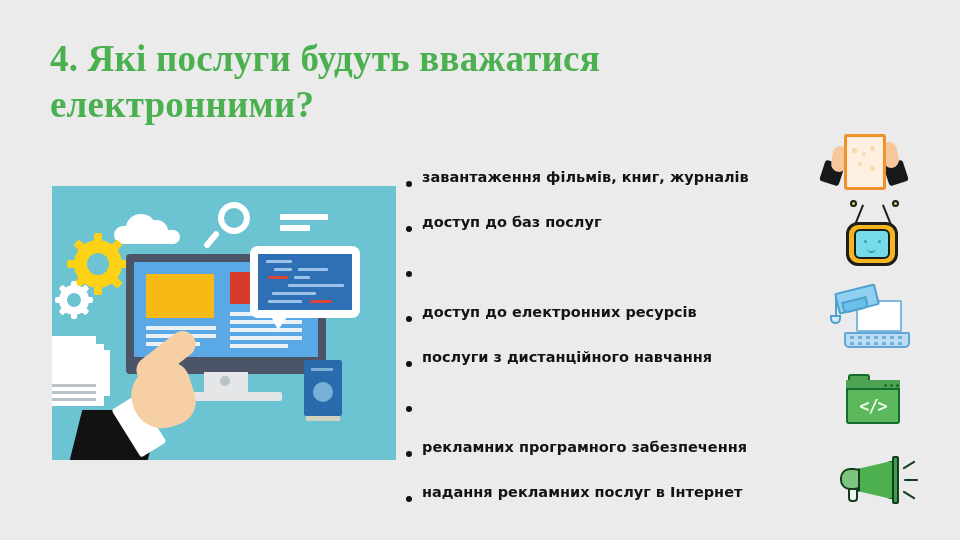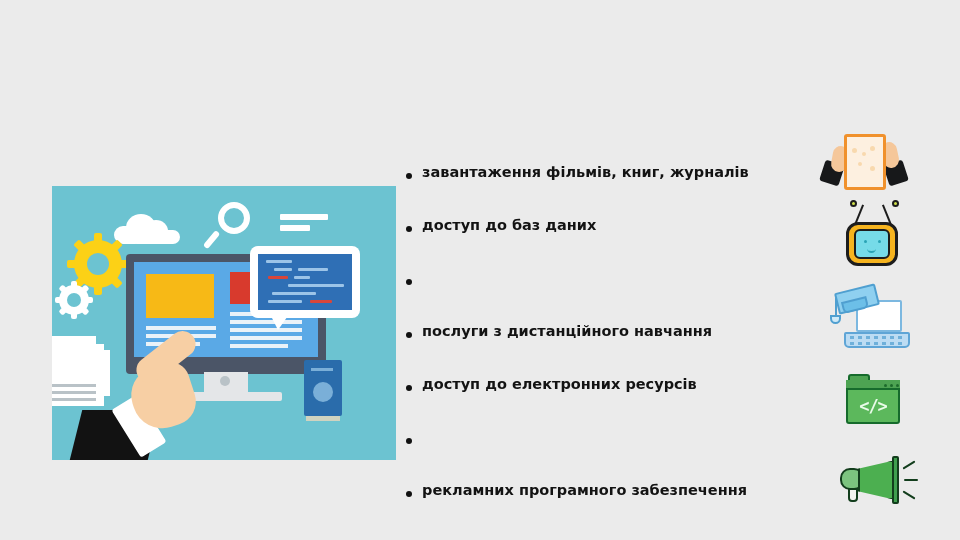--- a/index.html
+++ b/index.html
@@ -86,21 +86,21 @@
 
   
   .hand{left:24px;top:152px;width:130px;height:122px;}
   .hand .sleeve{position:absolute;left:0;top:72px;width:78px;height:50px;background:#121212;transform:skewX(-14deg);}
   .hand .cuff{position:absolute;left:48px;top:60px;width:30px;height:56px;background:#fff;transform:rotate(-32deg);border-radius:3px;}
   .hand .palm{position:absolute;left:56px;top:28px;width:62px;height:62px;background:#f7cfa4;border-radius:28px 18px 24px 30px;transform:rotate(-18deg);}
   .hand .fing{position:absolute;left:56px;top:6px;width:68px;height:26px;background:#f7cfa4;border-radius:14px;transform:rotate(-38deg);}
 
   
   #bullets{position:absolute;left:406px;top:142px;width:405px;}
-  .bullet{display:flex;align-items:center;height:45px;margin-top:8px;}
+  .bullet{display:flex;align-items:flex-end;height:45px;}
   .bullet .dot{
     width:6px;height:6px;background:#111;border-radius:50%;
     margin-top:7px;margin-right:10px;flex:0 0 auto;
   }
   .bullet .txt{
     font-family:"DejaVu Sans","Liberation Sans",sans-serif;
     font-weight:bold;font-size:14.5px;color:#131313;line-height:19px;
     white-space:nowrap;
   }
 
@@ -141,20 +141,21 @@
   .mg-bar{position:absolute;left:74px;top:18px;width:7px;height:48px;background:#3f9f4e;border:2px solid #123d1c;box-sizing:border-box;border-radius:2px;}
   .mg-back{position:absolute;left:22px;top:30px;width:24px;height:22px;background:#7cc47f;border:2px solid #123d1c;box-sizing:border-box;border-radius:10px;}
   .mg-hand{position:absolute;left:30px;top:50px;width:10px;height:14px;background:#f2f4ef;border:2px solid #123d1c;box-sizing:border-box;border-radius:0 0 4px 4px;}
   .mg-ray{position:absolute;background:#123d1c;height:2px;width:14px;border-radius:1px;}
 </style>
 </head>
 <body>
 
 <div id="slide">
 
+  <div id="title">4. Які послуги будуть вважатися електронними?</div>
 
   <div id="illus">
 
     <div class="ill cloud">
       <i class="c1"></i>
         <i class="c2"></i>
         <i class="c3"></i>
         <i class="c4"></i>
     </div>
 
@@ -248,39 +249,43 @@
     </div>
   </div>
 
   <div id="bullets">
     <div class="bullet">
       <span class="dot"></span>
       <span class="txt">завантаження фільмів, книг, журналів</span>
     </div>
     <div class="bullet">
       <span class="dot"></span>
-      <span class="txt">доступ до баз даних</span>
-    </div>
-    <div class="bullet">
-      <span class="dot"></span>
+      <span class="txt">доступ до баз послуг</span>
+    </div>
+    <div class="bullet">
+      <span class="dot"></span>
+    </div>
+    <div class="bullet">
+      <span class="dot"></span>
+      <span class="txt">доступ до електронних ресурсів</span>
     </div>
     <div class="bullet">
       <span class="dot"></span>
       <span class="txt">послуги з дистанційного навчання</span>
     </div>
     <div class="bullet">
       <span class="dot"></span>
-      <span class="txt">доступ до електронних ресурсів</span>
-    </div>
-    <div class="bullet">
-      <span class="dot"></span>
     </div>
     <div class="bullet">
       <span class="dot"></span>
       <span class="txt">рекламних програмного забезпечення</span>
+    </div>
+    <div class="bullet">
+      <span class="dot"></span>
+      <span class="txt">надання рекламних послуг в Інтернет</span>
     </div>
   </div>
 
   <div id="icons">
 
     <div class="iconbox" style="height:72px;">
       <span class="tab-slv" style="left:4px;top:34px;transform:rotate(18deg);"></span>
       <span class="tab-slv" style="left:68px;top:34px;transform:rotate(-18deg);"></span>
       <span class="tab-hand" style="left:14px;top:18px;transform:rotate(10deg);"></span>
       <span class="tab-hand" style="left:64px;top:14px;transform:rotate(-12deg);"></span>

